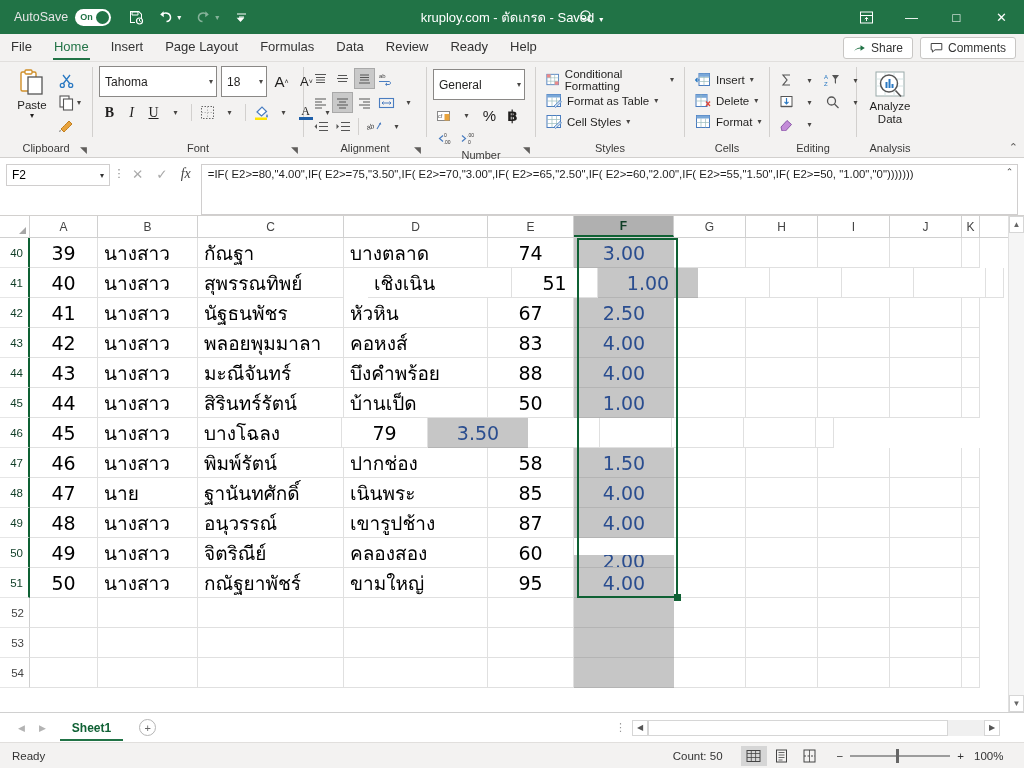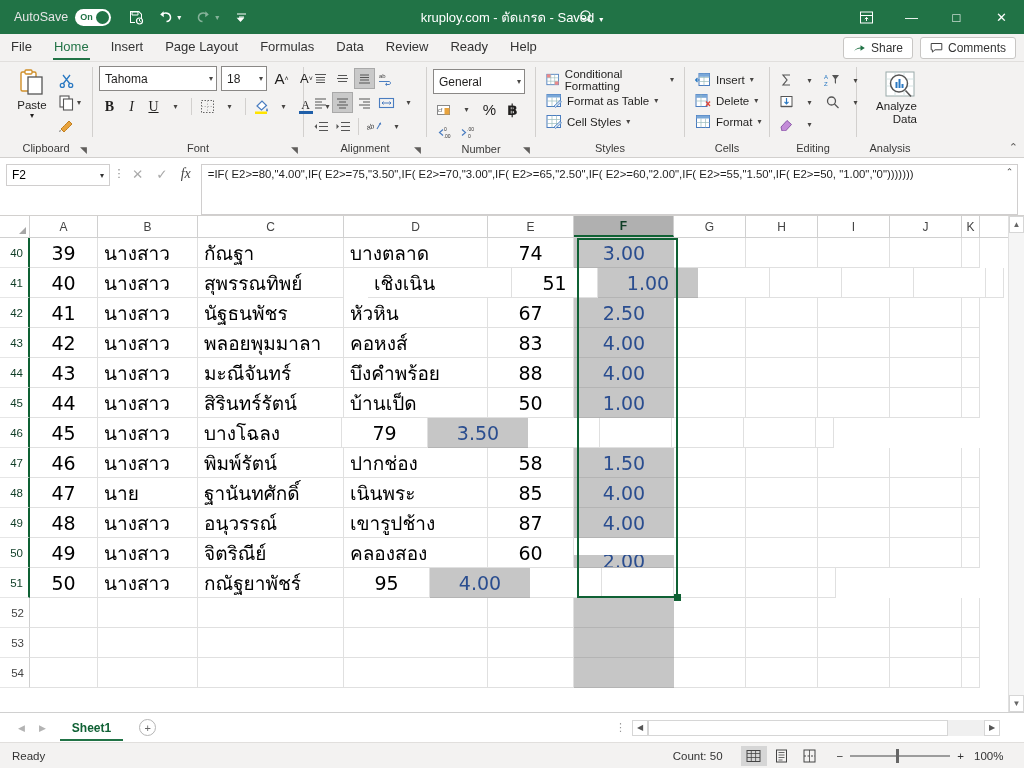--- a/index.html
+++ b/index.html
@@ -80,21 +80,21 @@
     display: flex; flex-direction: column; align-items: center; width: 52px; padding-top: 2px;
   }
   .paste-label { font-size: 11.5px; margin-top: 1px; }
   .clip-side { display: flex; flex-direction: column; gap: 1px; padding-top: 4px; }
   .clip-row { display: flex; align-items: center; gap: 2px; height: 21px; }
 
   
   .fontgrp { width: 210px; }
   .font-row1 { display: flex; align-items: center; gap: 4px; margin-bottom: 5px; }
   .combo {
-    border: 1px solid #8a8886; background: #fff; height: 25px; display: flex;
+    border: 1px solid #8a8886; background: #fff; height: 31px; display: flex;
     align-items: center; padding: 0 3px 0 5px; font-size: 12px; color: #201f1e; justify-content: space-between;
   }
   .combo-name { width: 118px; }
   .combo-size { width: 46px; }
   .combo .cc { font-size: 8px; color: #484644; }
   .icon-btn {
     height: 21px; min-width: 21px; display: flex; align-items: center; justify-content: center;
     padding: 0 2px; font-size: 12.5px; color: #201f1e;
   }
   .font-row2 { display: flex; align-items: center; gap: 1px; }
@@ -112,21 +112,21 @@
   
   .stackgrp { }
   .stack-item { display: flex; align-items: center; gap: 5px; height: 21px; padding: 0 4px; }
   .stack-item .cc { font-size: 8px; color: #484644; }
 
   
   .editgrp { width: 86px; }
   .ed-row { display: flex; align-items: center; gap: 2px; height: 22px; }
 
   .analysis-btn {
-    display: flex; flex-direction: column; align-items: flex-end; width: 60px; font-size: 11.5px;
+    display: flex; flex-direction: column; align-items: center; width: 60px; font-size: 11.5px;
     line-height: 13px; text-align: center; padding-top: 2px;
   }
   .collapse-ribbon { position: absolute; right: 6px; bottom: 3px; font-size: 11px; color: #605e5c; }
 
   
   .fxbar {
     display: flex; align-items: stretch; background: #fff; border-bottom: 1px solid #d2d0ce;
     flex: 0 0 58px; padding: 6px 6px 0;
   }
   .namebox {
@@ -871,20 +871,21 @@
           <div class="cell" style="width: 72px; flex: 0 0 72px;"></div>
           <div class="cell" style="width: 72px; flex: 0 0 72px;"></div>
           <div class="cell" style="width: 72px; flex: 0 0 72px;"></div>
           <div class="cell" style="width: 18px; flex: 0 0 18px;"></div>
         </div>
         <div class="row">
           <div class="rh inrange">51</div>
           <div class="cell num" style="width: 68px; flex: 0 0 68px;">50</div>
           <div class="cell" style="width: 100px; flex: 0 0 100px;">นางสาว</div>
           <div class="cell" style="width: 146px; flex: 0 0 146px;">กณัฐยาพัชร์</div>
+          <div class="cell" style="width: 144px; flex: 0 0 144px;">ขามใหญ่</div>
           <div class="cell num" style="width: 86px; flex: 0 0 86px;">95</div>
           <div class="cell fcol" style="width: 100px; flex: 0 0 100px;">4.00</div>
           <div class="cell" style="width: 72px; flex: 0 0 72px;"></div>
           <div class="cell" style="width: 72px; flex: 0 0 72px;"></div>
           <div class="cell" style="width: 72px; flex: 0 0 72px;"></div>
           <div class="cell" style="width: 72px; flex: 0 0 72px;"></div>
           <div class="cell" style="width: 18px; flex: 0 0 18px;"></div>
         </div>
         <div class="row">
           <div class="rh">52</div>

